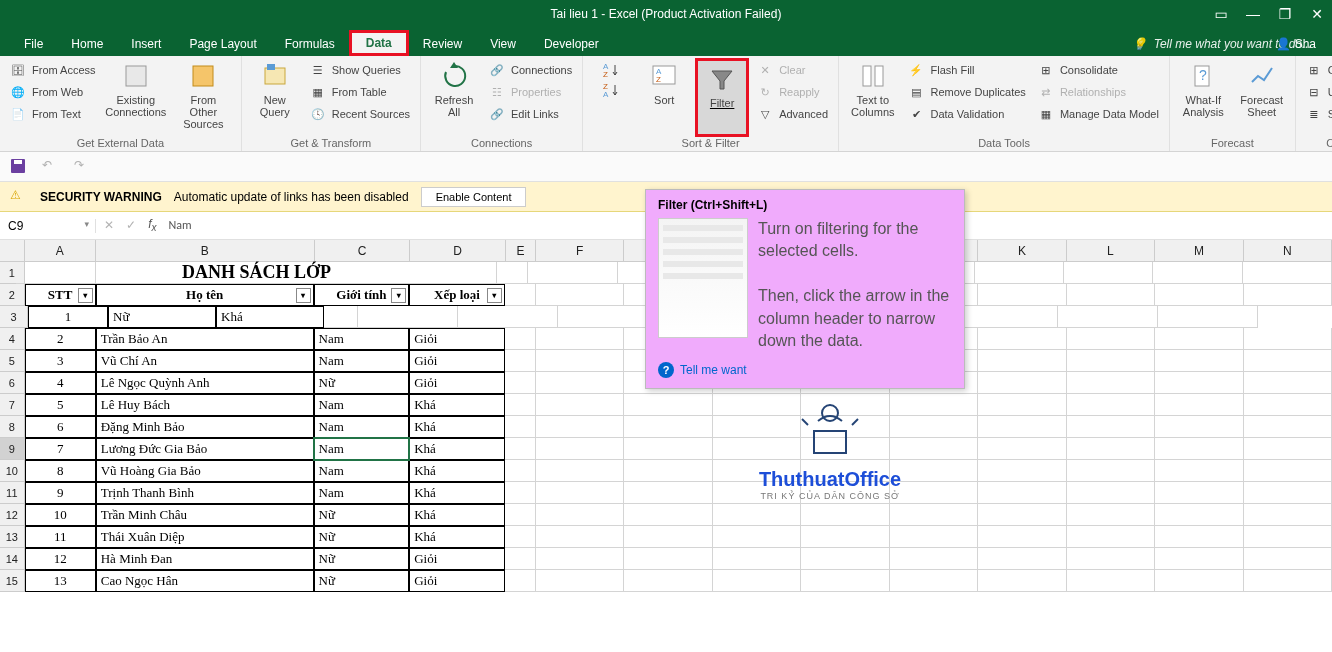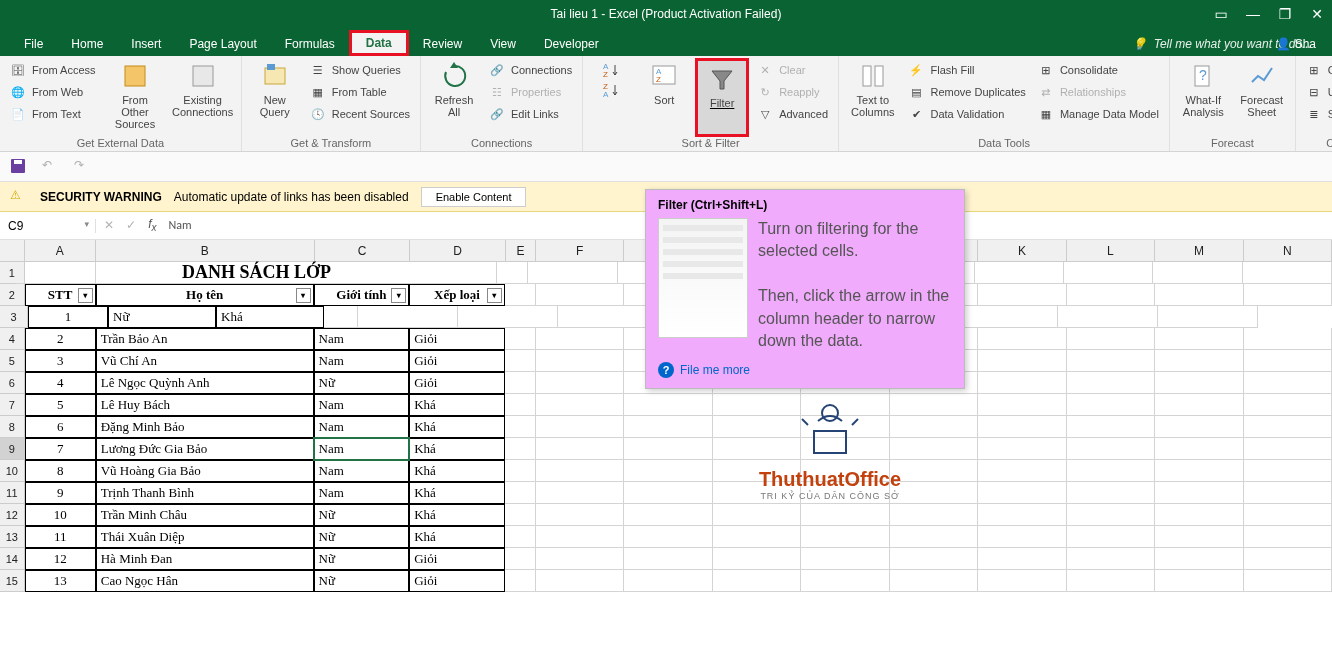--- a/index.html
+++ b/index.html
@@ -62,21 +62,21 @@
 .tooltip .tt-title { font-weight: bold; font-size: 12px; margin-bottom: 6px; }
 .tooltip .tt-body { display:flex; gap: 10px; }
 .tooltip .tt-img { width: 90px; height: 120px; border:1px solid #ccc; background: linear-gradient(#f4f4f4,#fff); position:relative; }
 .tooltip .tt-img:before { content:""; position:absolute; left:4px; top:6px; right:4px; height:60px; background: repeating-linear-gradient(#e8e8e8 0 6px, transparent 6px 12px); }
 .tooltip .tt-text { flex:1; font-size: 16px; color:#555; line-height:1.4; }
 .tooltip .tt-link { display:flex; align-items:center; gap:6px; margin-top:10px; color:#0066cc; font-size:12px; }
 .tooltip .tt-link .qm { width:16px; height:16px; border-radius:50%; background:#0066cc; color:#fff; display:inline-flex; align-items:center; justify-content:center; font-size:11px; font-weight:bold; }
 
 .watermark { position:absolute; top:395px; left:720px; width:220px; text-align:center; }
 .watermark svg { opacity: .95; }
-.watermark .wm-title { font-family: Arial, sans-serif; font-weight: bold; font-size: 20px; color:#c2410c; }
+.watermark .wm-title { font-family: Arial, sans-serif; font-weight: bold; font-size: 20px; color:#1d4ed8; }
 .watermark .wm-sub { font-size:9px; letter-spacing:1px; color:#777; }
 </style>
 </head>
 <body>
 
 <div class="titlebar">
   <span class="titlebar-center">Tai lieu 1 - Excel (Product Activation Failed)</span>
   <div class="titlebar-right">
     <span class="window-icon">▭</span>
     <span class="window-icon">—</span>
@@ -119,34 +119,34 @@
             <span>From Web</span>
           </div>
         <div class="sitem">
             <span class="sico">📄</span>
             <span>From Text</span>
           </div>
       </div>
       <div class="vbtn">
         <span class="ico">
             <svg width="28" height="28">
+              <rect x="4" y="4" width="20" height="20" fill="#e8e8e8" stroke="#999"></rect>
+            </svg>
+          </span>
+        <span class="lbl">Existing
+Connections</span>
+      </div>
+      <div class="vbtn">
+        <span class="ico">
+            <svg width="28" height="28">
               <rect x="4" y="4" width="20" height="20" fill="#f5c56a" stroke="#c28b1a"></rect>
             </svg>
           </span>
         <span class="lbl">From Other
 Sources</span>
-      </div>
-      <div class="vbtn">
-        <span class="ico">
-            <svg width="28" height="28">
-              <rect x="4" y="4" width="20" height="20" fill="#e8e8e8" stroke="#999"></rect>
-            </svg>
-          </span>
-        <span class="lbl">Existing
-Connections</span>
       </div>
     </div>
     <div class="gtitle">Get External Data</div>
   </div>
 
   <div class="rgroup">
     <div class="glabels">
       <div class="vbtn">
         <span class="ico">
             <svg width="28" height="28">
@@ -647,21 +647,21 @@
   <div class="tt-title">Filter (Ctrl+Shift+L)</div>
   <div class="tt-body">
     <div class="tt-img"></div>
     <div class="tt-text">
       <p>Turn on filtering for the selected cells.</p><br>
       <p>Then, click the arrow in the column header to narrow down the data.</p>
     </div>
   </div>
   <div class="tt-link">
     <span class="qm">?</span>
-    <span>File me more</span>
+    <span>Tell me want</span>
   </div>
 </div>
 
 <div class="watermark">
   <svg width="80" height="70">
     <circle cx="40" cy="18" r="8" fill="none" stroke="#1a3b6e" stroke-width="2"></circle>
     <path d="M28 26 q12 -10 24 0" fill="none" stroke="#1a3b6e" stroke-width="2"></path>
     <rect x="24" y="36" width="32" height="22" fill="none" stroke="#1a3b6e" stroke-width="2"></rect>
     <line x1="18" y1="30" x2="12" y2="24" stroke="#1a3b6e" stroke-width="2"></line>
     <line x1="62" y1="30" x2="68" y2="24" stroke="#1a3b6e" stroke-width="2"></line>

